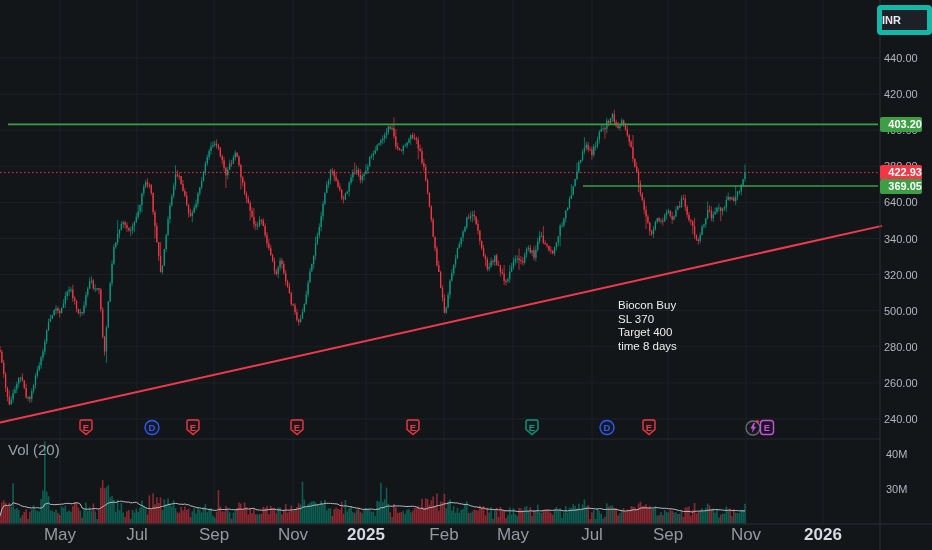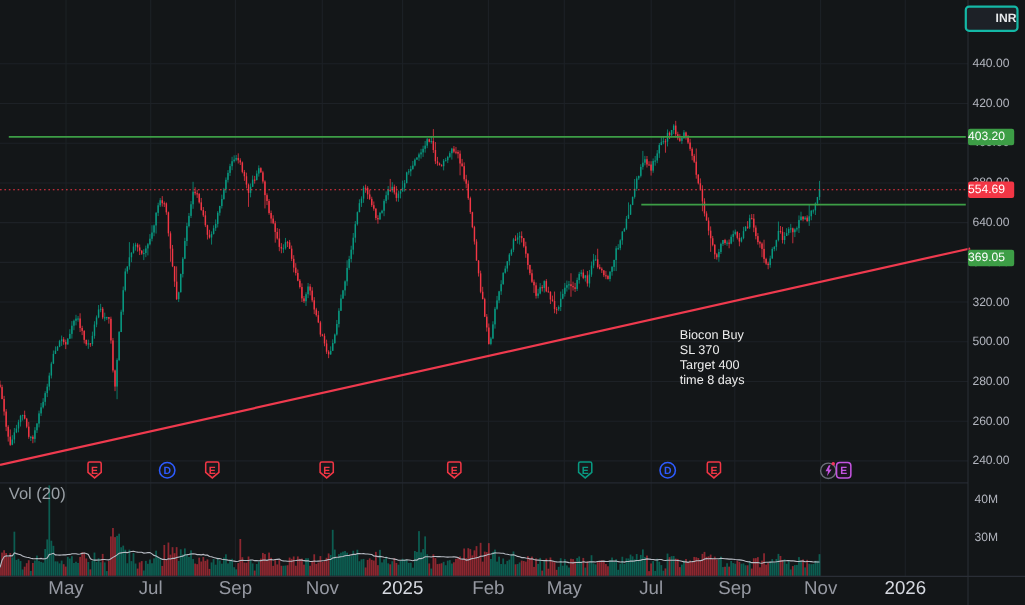--- a/index.html
+++ b/index.html
@@ -2,26 +2,26 @@
 <html><head>
 <meta charset="utf-8">
 <style>
   html,body{margin:0;padding:0;background:#131618;}
   .app{position:relative;width:932px;height:550px;background:#131618;overflow:hidden;
        font-family:"Liberation Sans",sans-serif;-webkit-font-smoothing:antialiased;}
   svg{position:absolute;top:0;left:0;}
   .pl{position:absolute;left:884px;font-size:11px;color:#b2b5be;line-height:14px;}
   .vl{position:absolute;left:886px;font-size:11px;color:#b2b5be;line-height:14px;}
   .tl{position:absolute;top:528px;font-size:17px;color:#9598a1;transform:translateX(-50%);line-height:14px;}
-  .tl.bold{color:#d6d9e0;font-weight:normal;}
-  .badge{position:absolute;left:880px;width:42px;height:15px;font-size:11px;font-weight:normal;
-         color:#fff;text-align:left;line-height:15px;border-radius:2px;z-index:5;}
+  .tl.bold{color:#d6d9e0;font-weight:bold;}
+  .badge{position:absolute;left:880px;width:42px;height:15px;font-size:11px;font-weight:bold;
+         color:#fff;text-align:right;line-height:15px;border-radius:2px;z-index:5;}
   .chip{position:absolute;left:877px;top:5px;width:45px;height:20px;background:#1d2127;
-        border:2px solid #14b8a6;border-radius:4px;color:#e8eaed;font-size:11px;font-weight:bold;
-        text-align:right;line-height:20px;z-index:6;}
+        border:5px solid #14b8a6;border-radius:4px;color:#e8eaed;font-size:11px;font-weight:bold;
+        text-align:left;line-height:20px;z-index:6;}
   .vol-label{position:absolute;left:8px;top:441px;font-size:15px;color:#9aa0a6;z-index:4;}
   .anno{position:absolute;z-index:4;color:#ececec;font-size:11.5px;line-height:13.5px;}
   .ev{position:absolute;top:418px;transform:translateX(-50%);z-index:4;}
 </style>
 </head>
 <body>
 
 <div class="app">
   <svg id="chartSvg" width="932" height="550" viewBox="0 0 932 550">
       <g>
@@ -1277,22 +1277,22 @@
       <div class="pl" style="top: 195.4px;">640.00</div>
       <div class="pl" style="top: 231.5px;">340.00</div>
       <div class="pl" style="top: 267.6px;">320.00</div>
       <div class="pl" style="top: 303.7px;">500.00</div>
       <div class="pl" style="top: 339.8px;">280.00</div>
       <div class="pl" style="top: 375.9px;">260.00</div>
       <div class="pl" style="top: 412px;">240.00</div>
       <div class="vl" style="top: 446.5px;">40M</div>
       <div class="vl" style="top: 481.5px;">30M</div>
       <div class="badge" style="top: 116.924px; background: rgb(61, 158, 70);">403.20</div>
-      <div class="badge" style="top: 164.937px; background: rgb(242, 54, 69);">554.69</div>
-      <div class="badge" style="top: 178.565px; background: rgb(61, 158, 70); margin-top: 48px;">369.05</div>
+      <div class="badge" style="top: 164.937px; background: rgb(242, 54, 69);">422.93</div>
+      <div class="badge" style="top: 178.565px; background: rgb(61, 158, 70);">369.05</div>
       <div class="tl" style="left: 60px;">May</div>
       <div class="tl" style="left: 137px;">Jul</div>
       <div class="tl" style="left: 214px;">Sep</div>
       <div class="tl" style="left: 293px;">Nov</div>
       <div class="tl bold" style="left: 366px;">2025</div>
       <div class="tl" style="left: 444px;">Feb</div>
       <div class="tl" style="left: 513px;">May</div>
       <div class="tl" style="left: 592px;">Jul</div>
       <div class="tl" style="left: 668px;">Sep</div>
       <div class="tl" style="left: 746px;">Nov</div>

